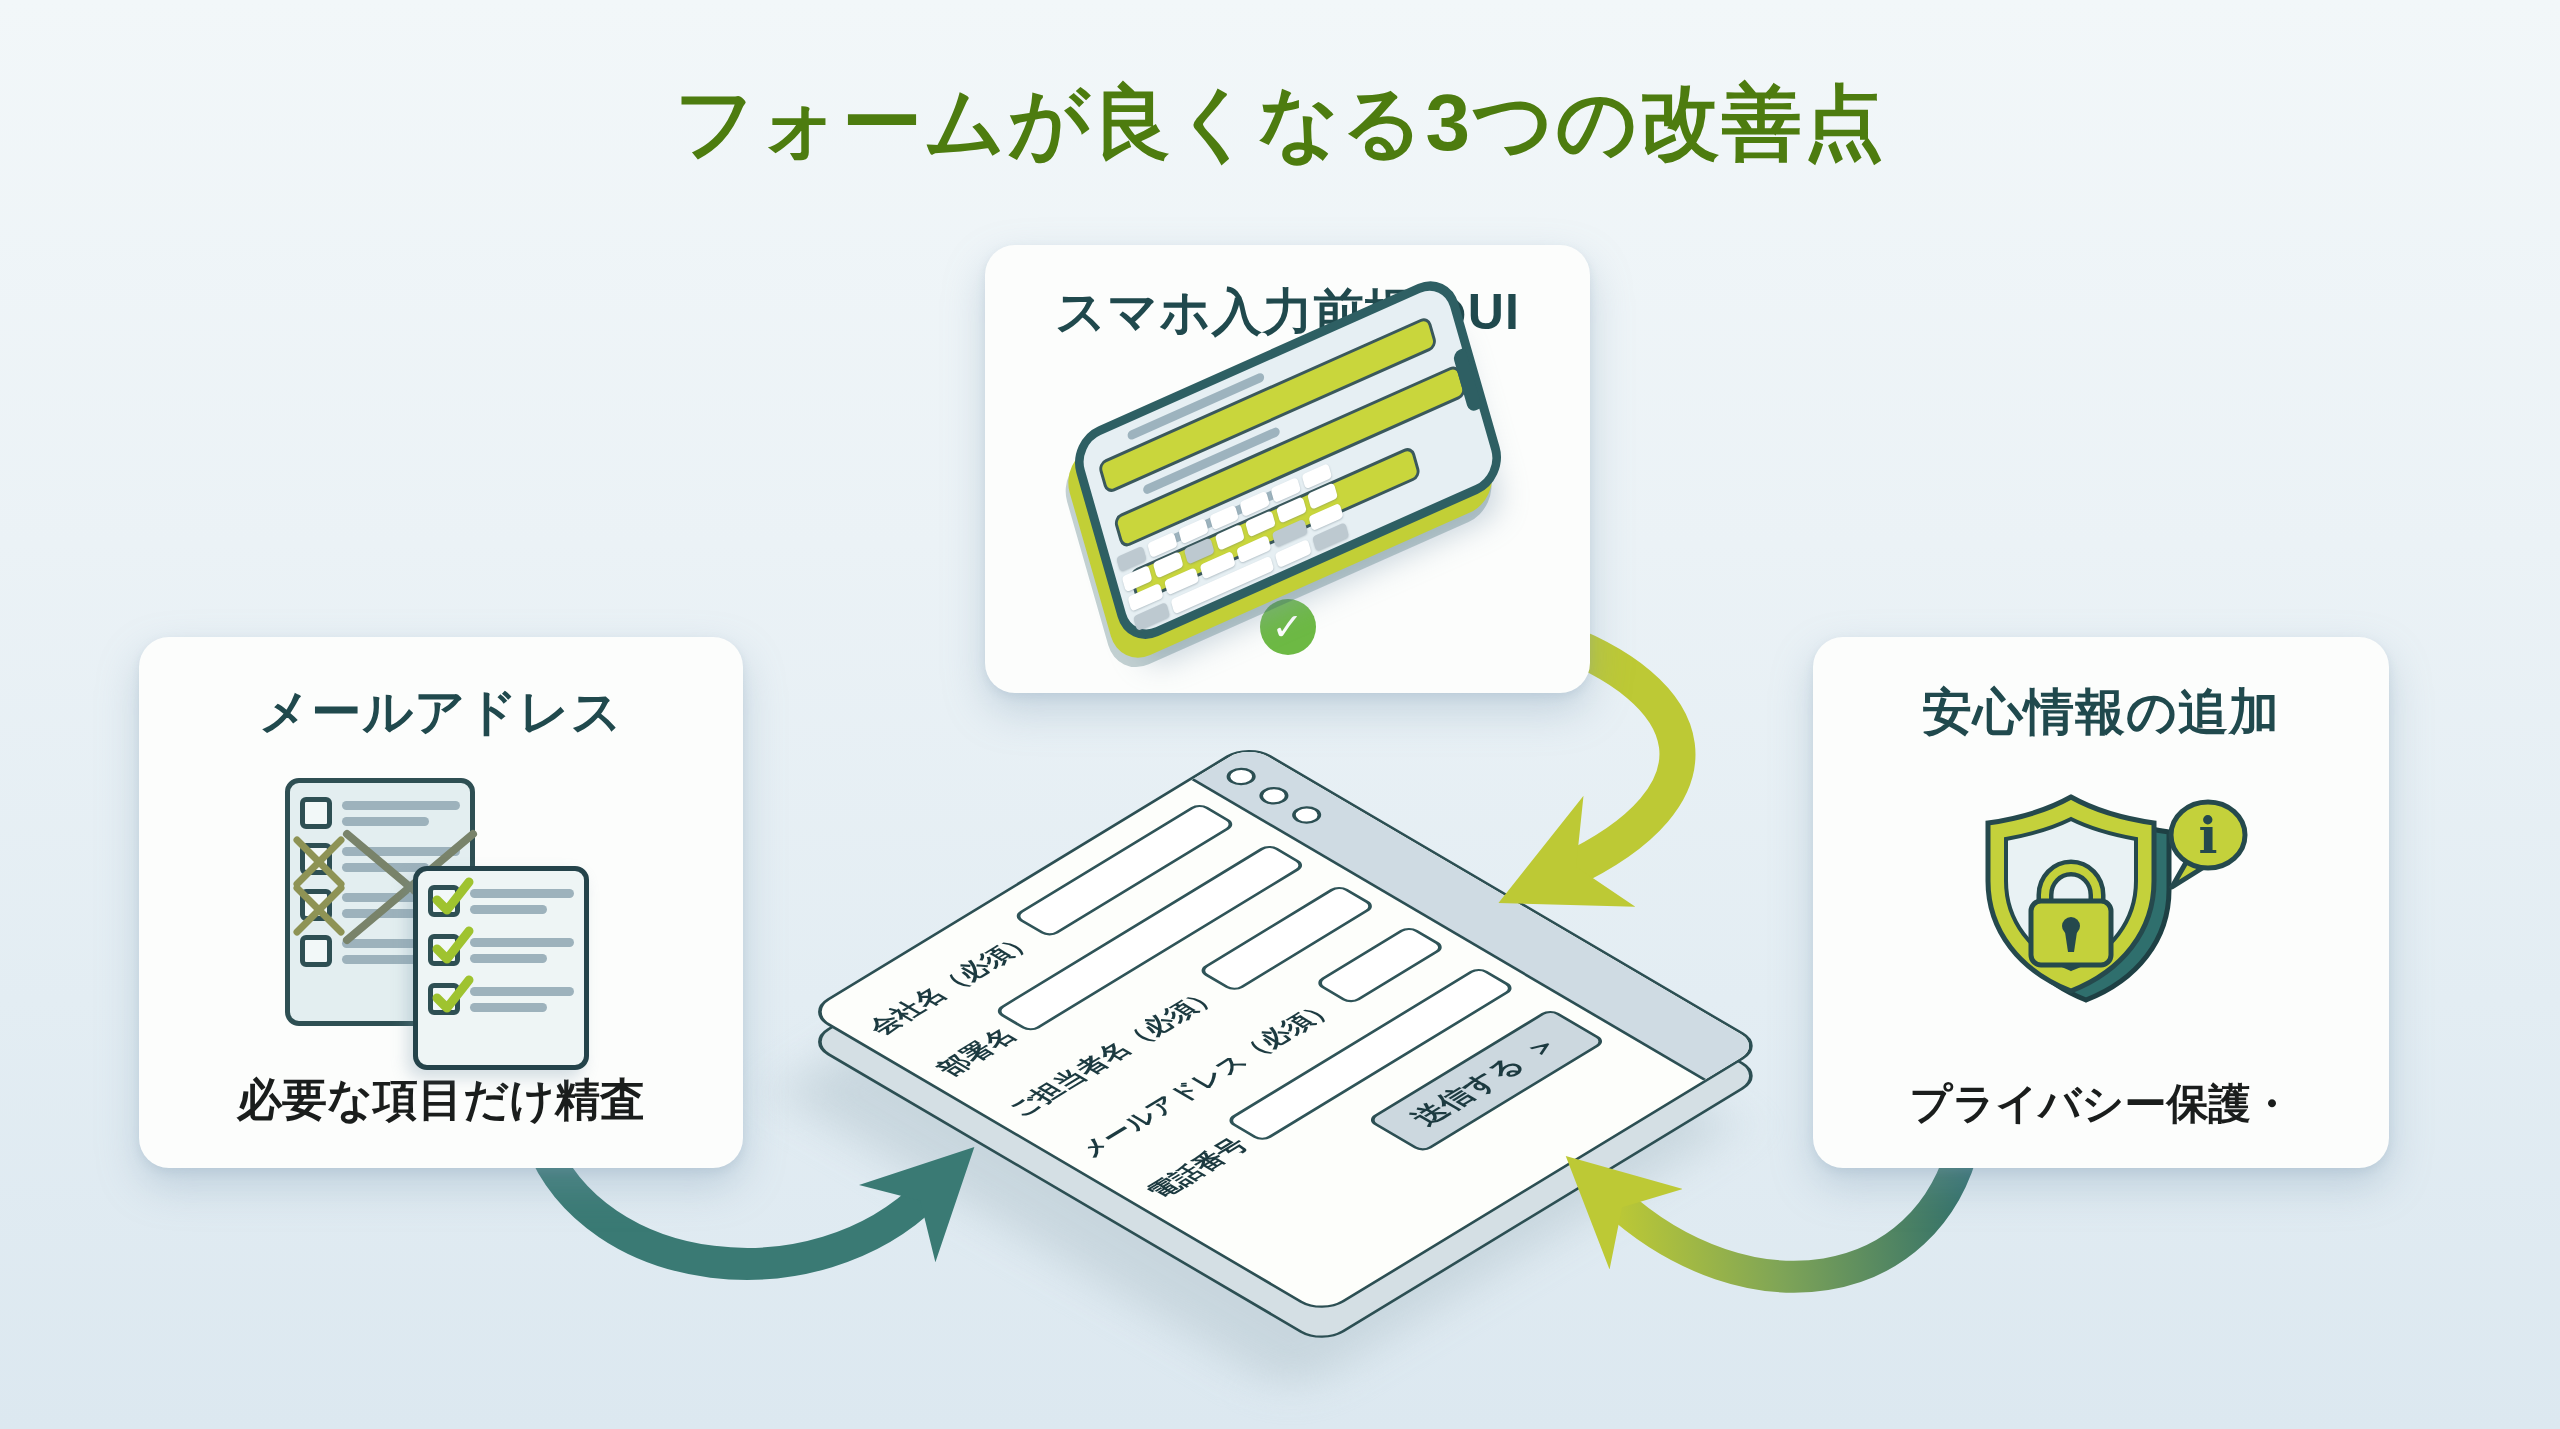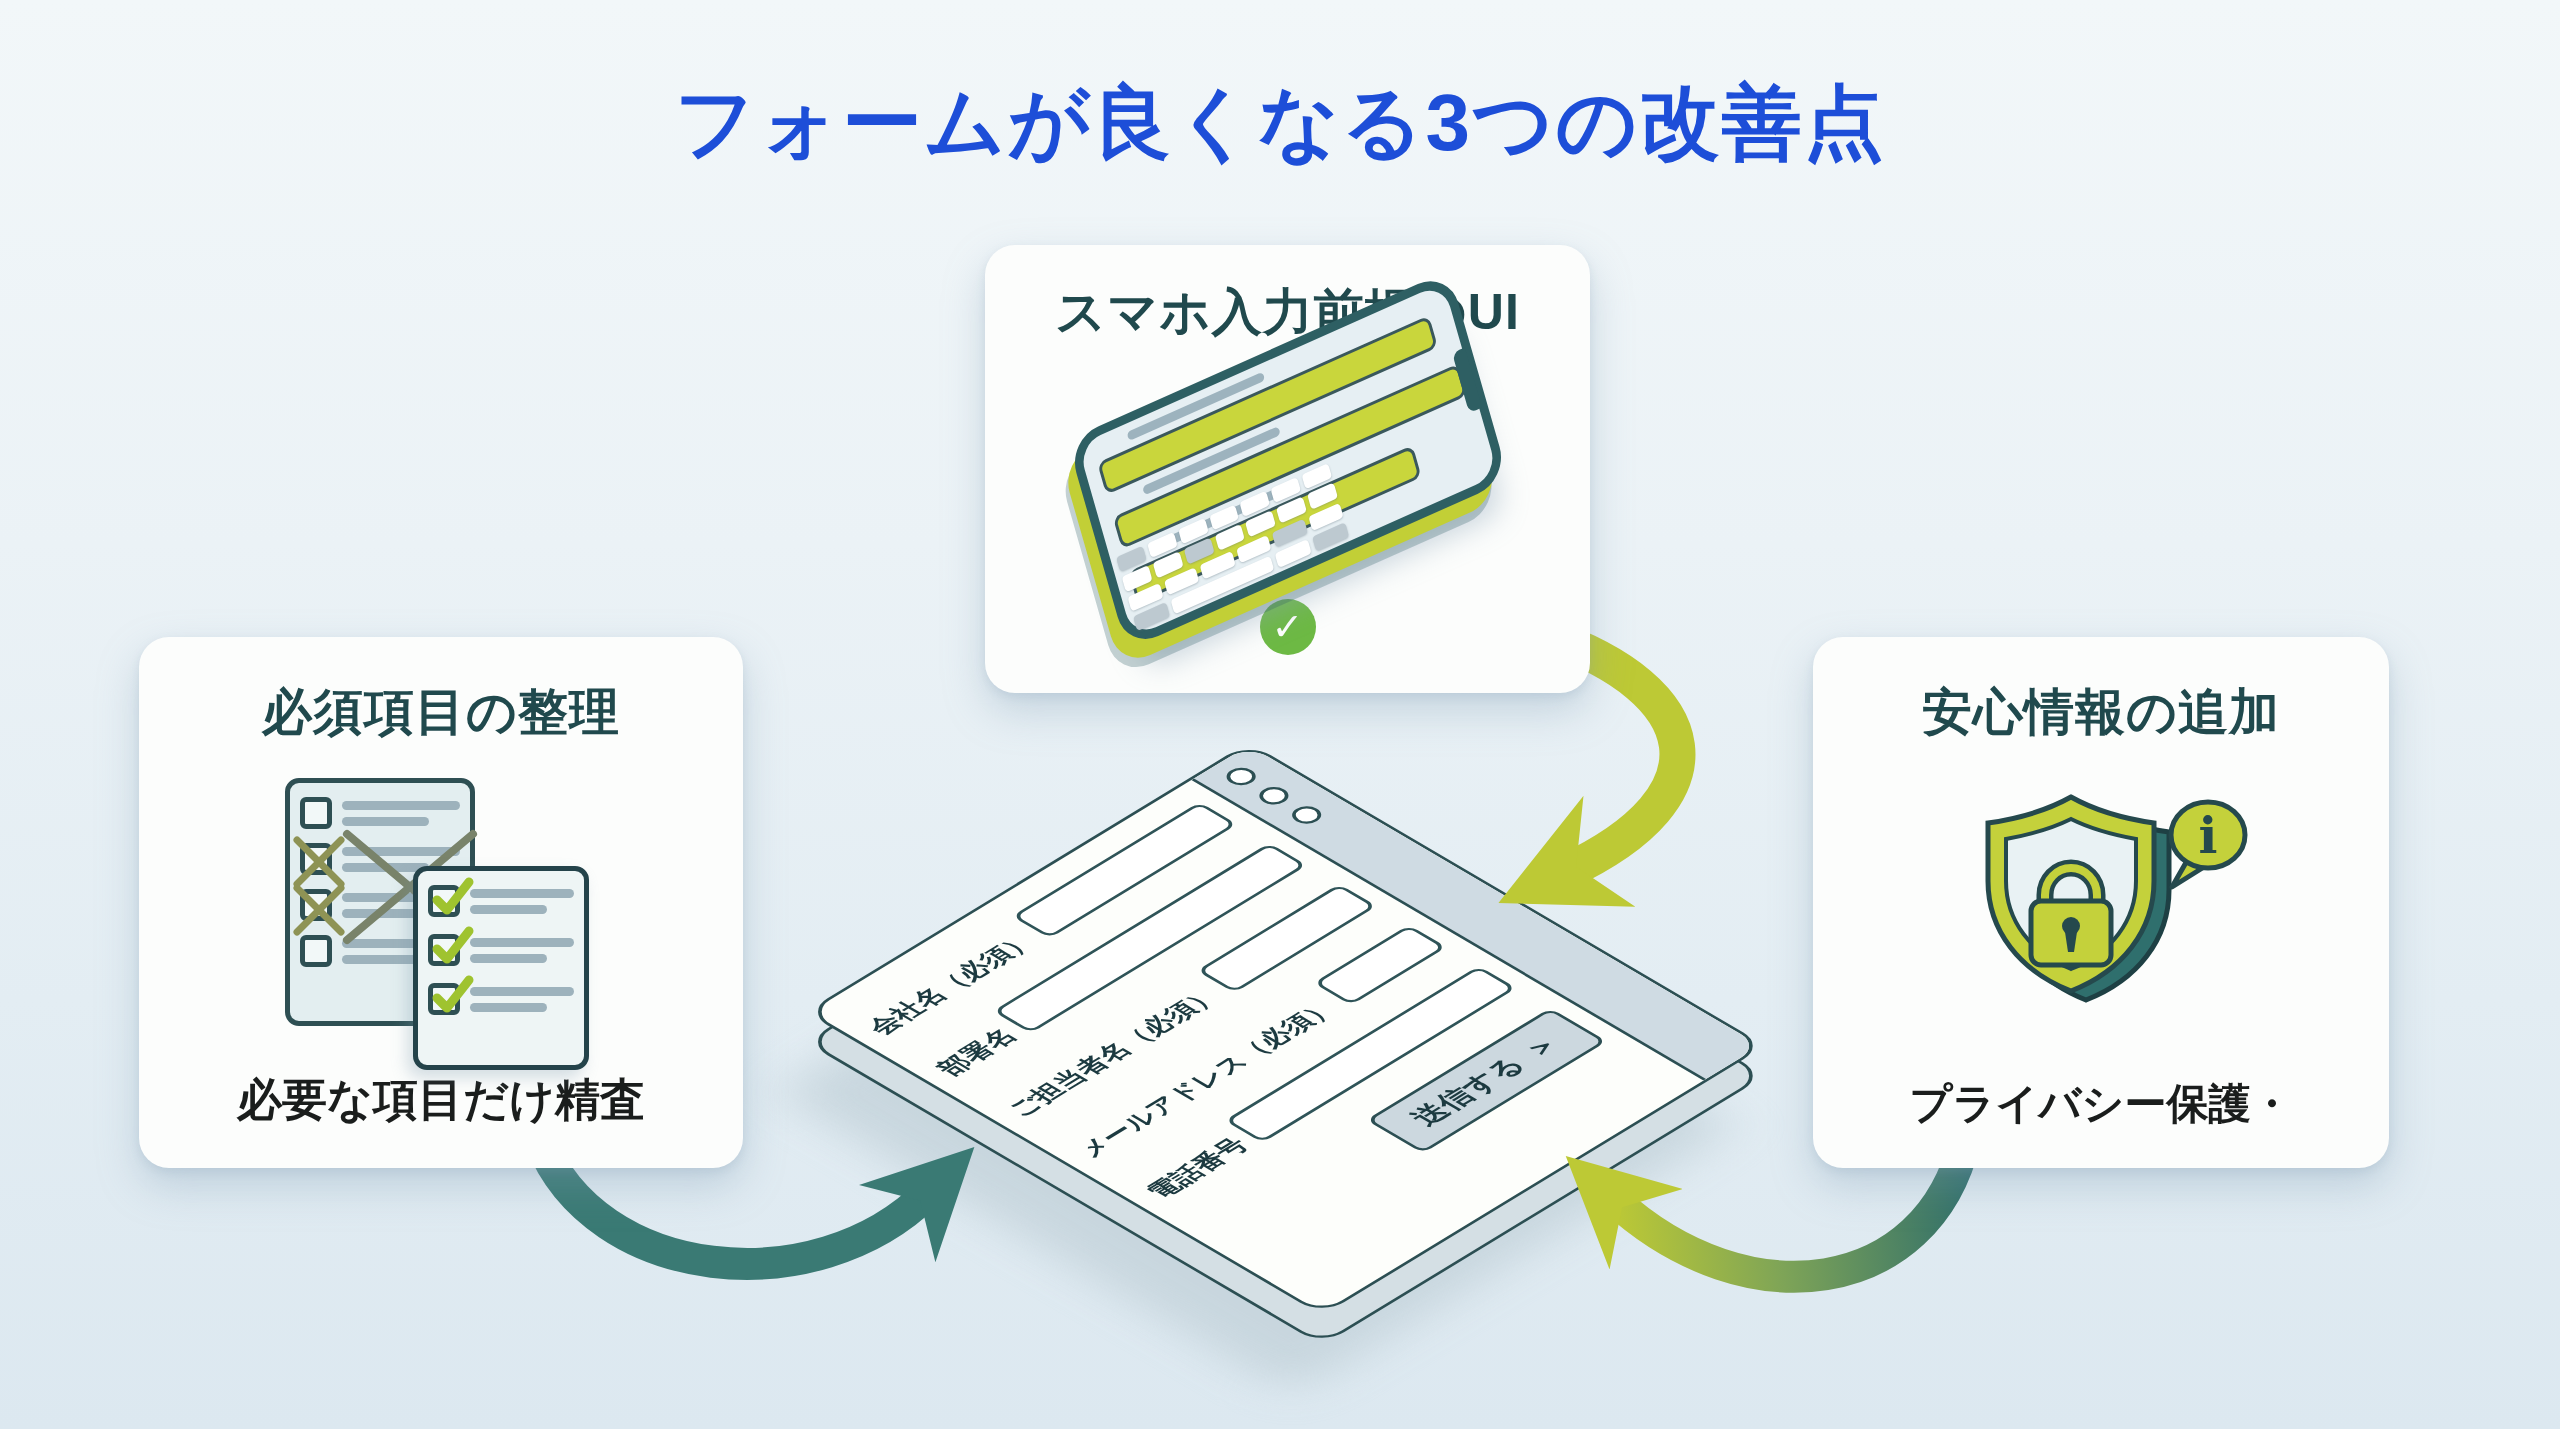--- a/index.html
+++ b/index.html
@@ -7,21 +7,21 @@
     font-family:"Liberation Sans","DejaVu Sans",sans-serif;
     background:linear-gradient(180deg,#f2f7f9 0%,#ebf2f6 38%,#e3edf3 70%,#dce8f0 100%);
     position:relative;
   }
   .stage{position:absolute;inset:0;}
 
   
   .main-title{
     position:absolute;left:0;top:70px;width:100%;
     text-align:center;font-size:80px;font-weight:800;letter-spacing:2px;
-    color:#1d4ed8;z-index:4;
+    color:#4d7c0f;z-index:4;
   }
 
   
   .card{
     position:absolute;background:#fcfdfc;border-radius:30px;z-index:3;
     box-shadow:0 18px 42px rgba(125,155,180,.34),0 4px 10px rgba(125,155,180,.18);
     display:flex;flex-direction:column;align-items:center;
   }
   .card-top{left:985px;top:245px;width:605px;height:448px;}
   .card-left{left:139px;top:637px;width:604px;height:531px;}
@@ -214,21 +214,21 @@
         </div>
         <div class="phone-notch"></div>
       </div>
     </div>
     <div class="caption-row">
       <span class="check-circle">✓</span>
     </div>
   </div>
 
   <div class="card card-left">
-    <div class="card-title">必須項目の整理</div>
+    <div class="card-title">メールアドレス</div>
     <div class="illus">
       <div class="docs">
         <div class="doc doc-back">
           <div class="doc-row">
               <div class="cb"></div>
               <div class="lines">
                 <div class="ln"></div>
                 <div class="ln s"></div>
               </div>
             </div>

